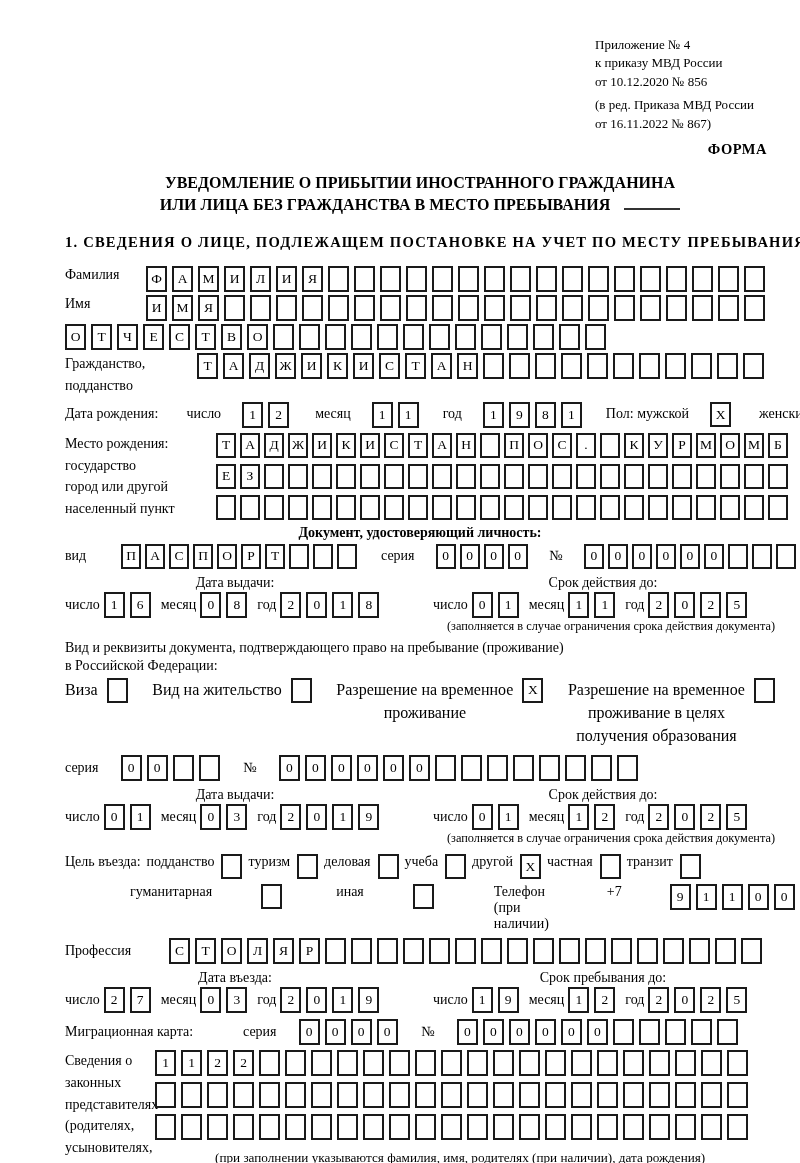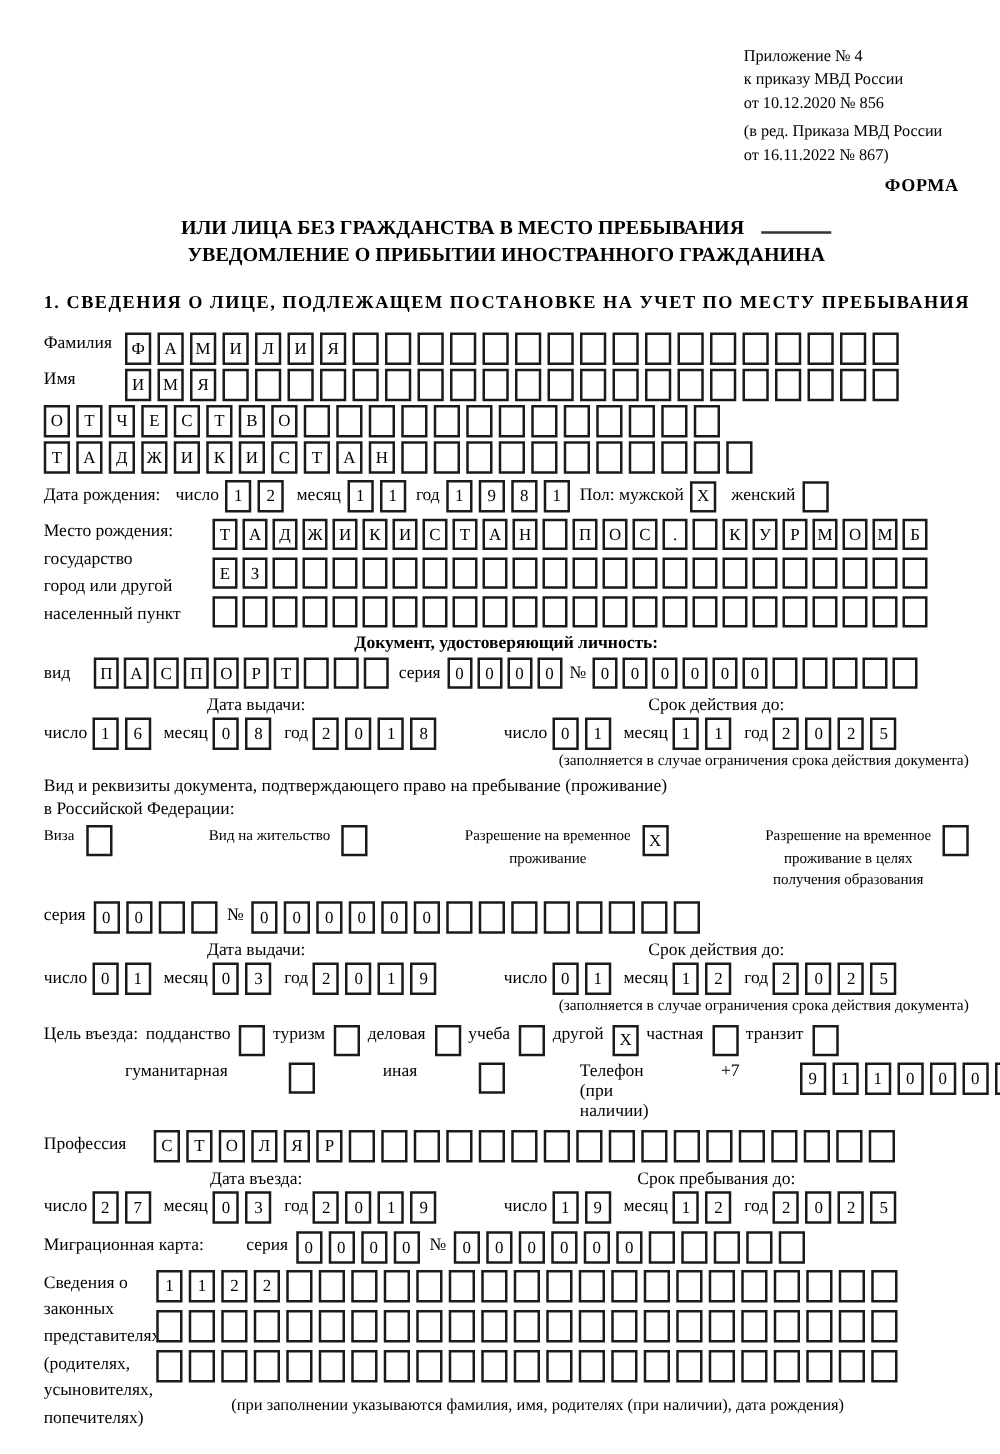--- a/index.html
+++ b/index.html
@@ -2,32 +2,32 @@
 <html><head>
 <meta charset="utf-8">
 <style>
   * { margin:0; padding:0; box-sizing:border-box; }
   html,body { background:#fff; }
   body {
     width:800px; height:1163px; overflow:hidden;
     font-family:"Liberation Serif","DejaVu Serif",serif;
     color:#000;
   }
-  .page { width:100%; height:100%; padding:36px 25px 10px 35px; position:relative; }
+  .page { width:100%; height:100%; padding:36px 25px 10px 65px; position:relative; }
 
   
   .ref { margin-left:auto; width:180px; font-size:13px; line-height:1.42; }
   .ref-gap { height:5px; }
   .forma { text-align:right; font-weight:bold; font-size:14.5px; margin:8px 8px 0 0; letter-spacing:0.5px; }
 
   .title { text-align:center; font-weight:bold; font-size:16px; line-height:1.35; margin-top:14px; }
   .blank-line { display:inline-block; width:56px; height:12px; border-bottom:2px solid #333; margin-left:14px; }
   .sec { text-align:center; font-weight:bold; font-size:14.6px; letter-spacing:1.2px; margin-top:19px; white-space:nowrap; }
 
-  .frow { display:flex; align-items:flex-start; margin-top:3px; }
+  .frow { display:flex; align-items:flex-start; margin-top:3px;gap:16px; }
   .lbl { font-size:14px; line-height:1.35; flex-shrink:0; }
   .lblcol { font-size:14px; line-height:1.55; flex-shrink:0; }
   .w65{width:65px;} .w142{width:142px;} .w116{width:116px;} .w135{width:135px;}
   .w40{width:40px;} .w88{width:88px;} .w90{width:90px;} .w150{width:150px;}
 
   .cells { display:inline-flex; gap:5px; flex-shrink:0; }
   .cell {
     width:21px; height:26px; border:2px solid #1a1a1a;
     display:inline-flex; align-items:center; justify-content:center;
     font-size:13.5px; flex-shrink:0; background:#fff;
@@ -55,21 +55,21 @@
   .dgroup.g2 { margin-left:28px; }
   .dl { font-size:14px; margin-right:4px; }
   .dgap { margin-right:10px; }
   .dnote { text-align:right; font-size:12.3px; margin-top:1px; }
 
   .intro { font-size:14px; margin-top:6px; }
   .intro2 { font-size:14px; margin-top:2px; }
 
   .optrow { display:flex; justify-content:space-between; align-items:flex-start; margin-top:4px; }
   .opt { display:flex; align-items:flex-start; gap:9px; }
-  .optlbl { font-size:12px; line-height:1.45; white-space:pre-line; text-align:center; }
+  .optlbl { font-size:16px; line-height:1.45; white-space:pre-line; text-align:center; }
 
   .prow { display:flex; align-items:flex-start; font-size:14px; margin-top:8px; gap:6px; flex-wrap:nowrap; }
   .prow .cb { margin-left:1px; }
   .indent65 { margin-left:65px; }
 
   .repblock { display:flex; margin-top:5px; }
   .repnote { font-size:13.2px; margin-top:4px; margin-left:150px; }
 </style>
 </head>
 <body>
@@ -81,24 +81,24 @@
     <div>к приказу МВД России</div>
     <div>от 10.12.2020 № 856</div>
     <div class="ref-gap"></div>
     <div>(в ред. Приказа МВД России</div>
     <div>от 16.11.2022 № 867)</div>
   </div>
 
   <div class="forma">ФОРМА</div>
 
   <div class="title">
+    <div>УВЕДОМЛЕНИЕ О ПРИБЫТИИ ИНОСТРАННОГО ГРАЖДАНИНА</div>
     <div>
       <span>ИЛИ ЛИЦА БЕЗ ГРАЖДАНСТВА В МЕСТО ПРЕБЫВАНИЯ</span><span class="blank-line"></span>
     </div>
-    <div>УВЕДОМЛЕНИЕ О ПРИБЫТИИ ИНОСТРАННОГО ГРАЖДАНИНА</div>
   </div>
 
   <div class="sec">1. СВЕДЕНИЯ О ЛИЦЕ, ПОДЛЕЖАЩЕМ ПОСТАНОВКЕ НА УЧЕТ ПО МЕСТУ ПРЕБЫВАНИЯ</div>
 
   <div class="frow" style="margin-top:15px;">
     <span class="lbl w65">Фамилия</span>
     <span class="cells">
         <span class="cell">Ф</span>
         <span class="cell">А</span>
         <span class="cell">М</span>
@@ -176,20 +176,24 @@
         <span class="cell"></span>
         <span class="cell"></span>
         <span class="cell"></span>
         <span class="cell"></span>
         <span class="cell"></span>
         <span class="cell"></span>
       </span>
   </div>
 
   <div class="frow">
+    <span class="lblcol w116">
+      <div>Гражданство,</div>
+      <div>подданство</div>
+    </span>
     <span class="cells">
         <span class="cell">Т</span>
         <span class="cell">А</span>
         <span class="cell">Д</span>
         <span class="cell">Ж</span>
         <span class="cell">И</span>
         <span class="cell">К</span>
         <span class="cell">И</span>
         <span class="cell">С</span>
         <span class="cell">Т</span>

